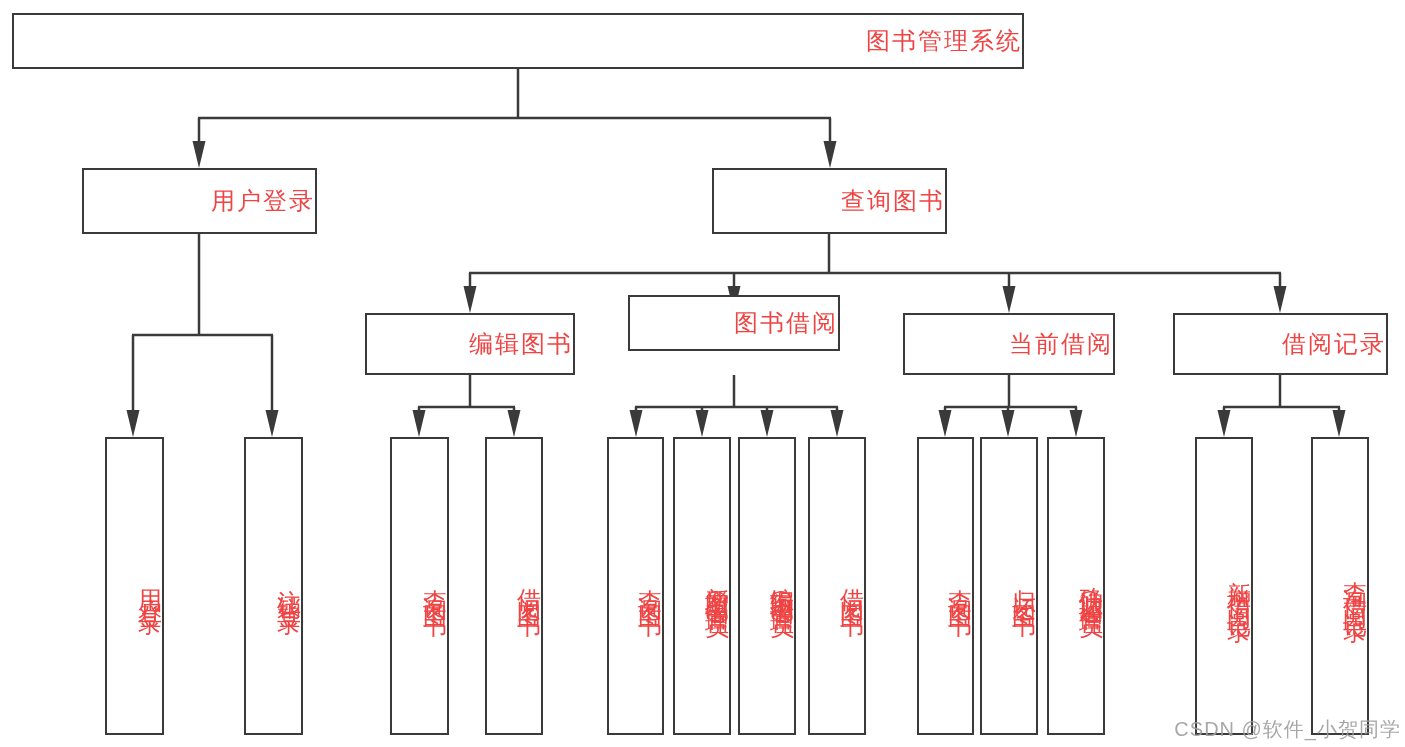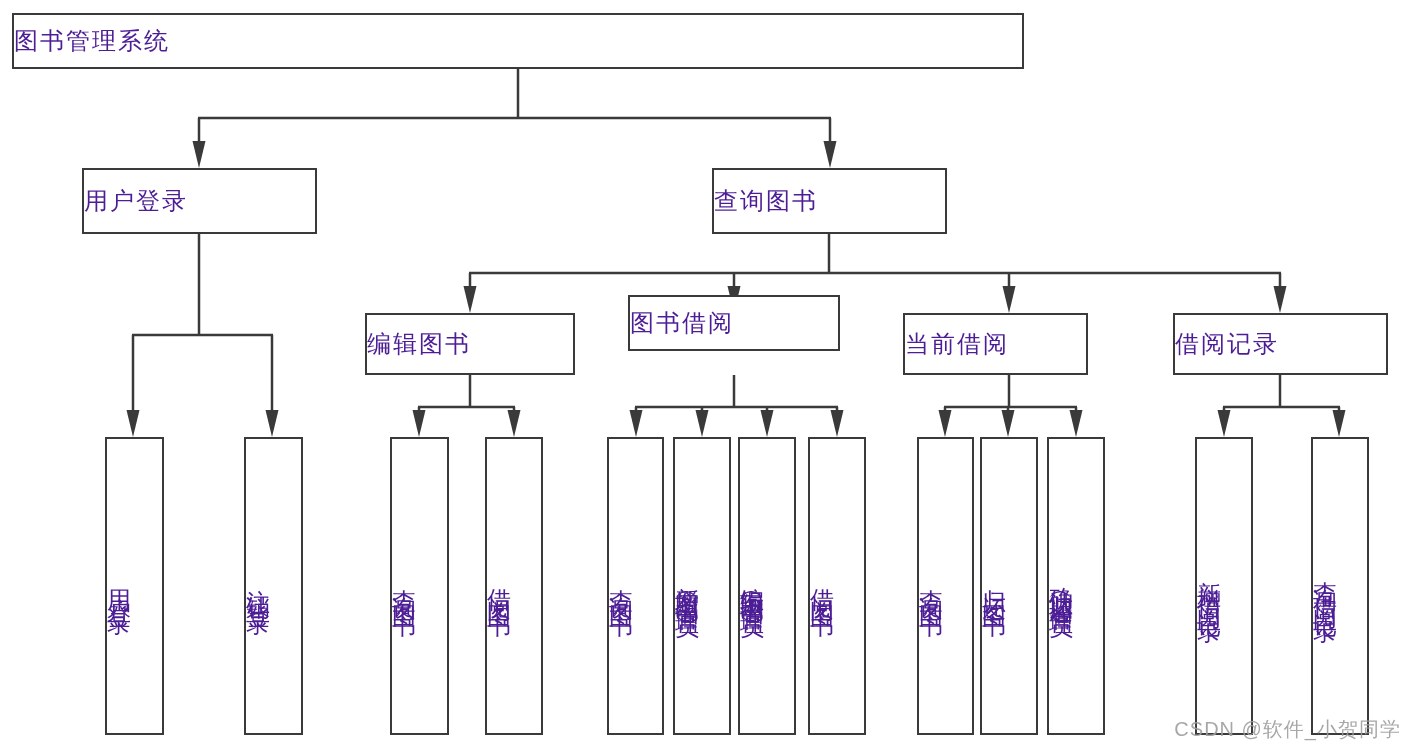--- a/index.html
+++ b/index.html
@@ -25,23 +25,23 @@
     fill: #3a3a3a;
     stroke: none;
   }
   .box {
     position: absolute;
     box-sizing: border-box;
     background: #ffffff;
     border: 2px solid #3a3a3a;
     display: flex;
     align-items: center;
-    justify-content: flex-start;
+    justify-content: flex-end;
     z-index: 1;
-    color: #4c1d95;
+    color: #ef4444;
   }
   .box.h span {
     font-size: 24px;
     letter-spacing: 2px;
     white-space: nowrap;
   }
   .box.v span {
     writing-mode: vertical-rl;
     text-orientation: mixed;
     font-size: 24px;
@@ -154,21 +154,21 @@
   <div class="box h" style="left:712px; top:168px; width:235px; height:66px;">
     <span>查询图书</span>
   </div>
 
   <div class="box h" style="left:365px; top:313px; width:210px; height:62px;">
     <span>编辑图书</span>
   </div>
   <div class="box h" style="left:628px; top:295px; width:212px; height:56px;">
     <span>图书借阅</span>
   </div>
-  <div class="box h" style="left:903px; top:313px; width:185px; height:62px;">
+  <div class="box h" style="left:903px; top:313px; width:212px; height:62px;">
     <span>当前借阅</span>
   </div>
   <div class="box h" style="left:1173px; top:313px; width:215px; height:62px;">
     <span>借阅记录</span>
   </div>
 
   <div class="box v" style="left:105px; top:437px; width:59px; height:298px;">
     <span>用户登录</span>
   </div>
   <div class="box v" style="left:244px; top:437px; width:59px; height:298px;">

